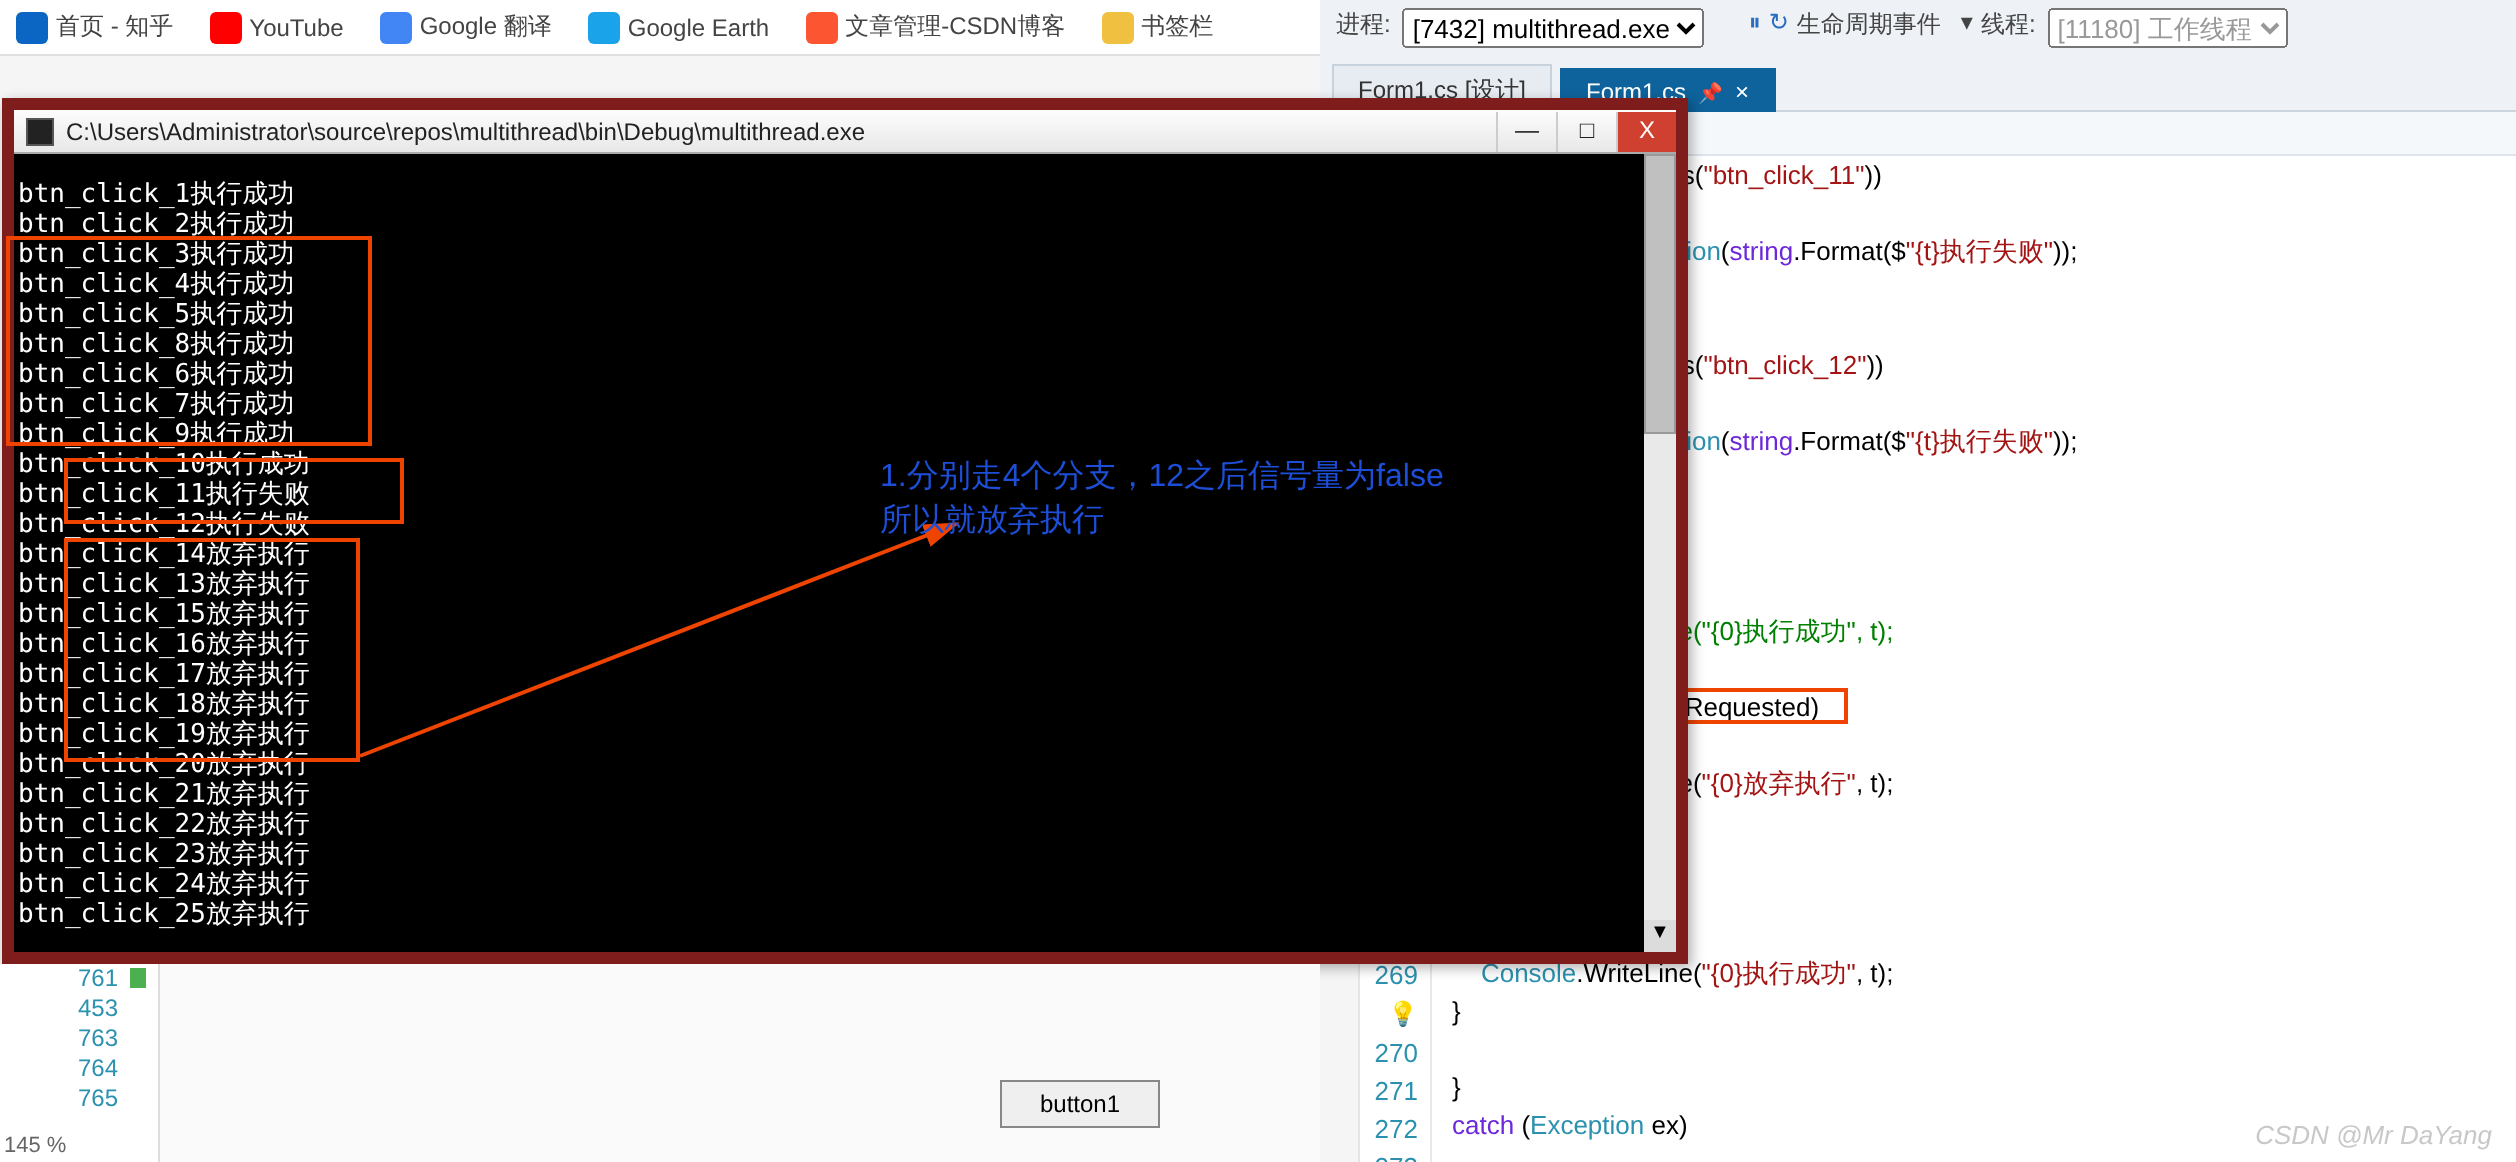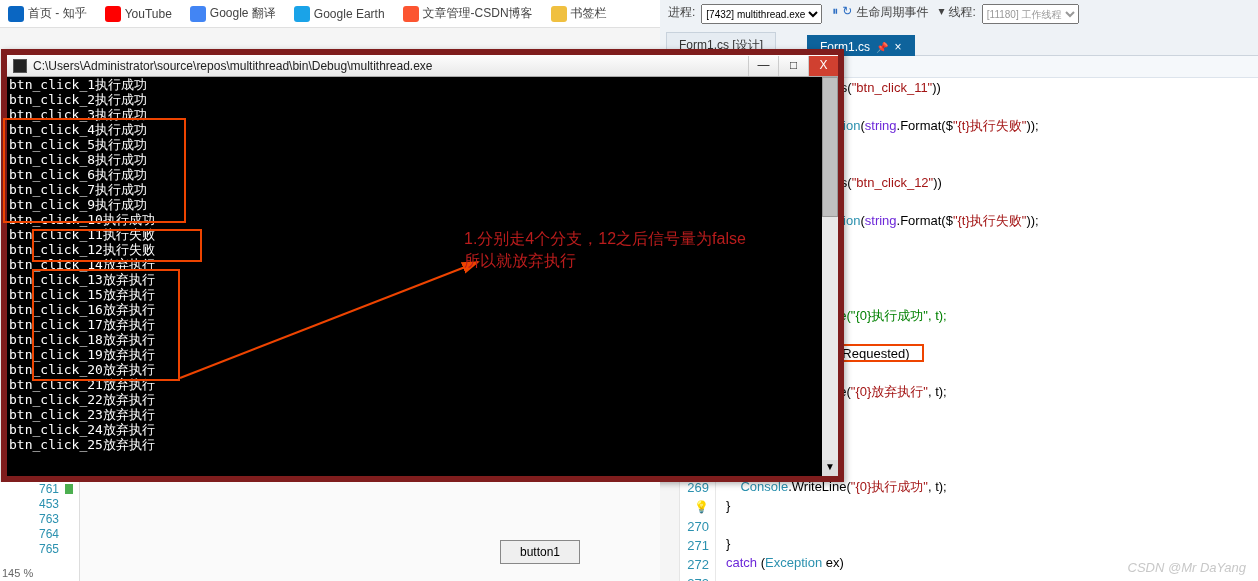--- a/index.html
+++ b/index.html
@@ -10,47 +10,47 @@
 .bookmarks .bm { display: flex; align-items: center; margin-right: 18px; cursor: pointer; }
 .bookmarks .bm .ic { width: 16px; height: 16px; margin-right: 4px; border-radius: 3px; }
 
 
 .console-win { position: absolute; left: 1px; top: 49px; width: 843px; height: 433px; border: 6px solid #7f1d1d; background: #000; box-shadow: 2px 2px 6px rgba(0,0,0,.3); }
 .console-titlebar { height: 22px; background: linear-gradient(#fdfdfd,#e8e8e8); display: flex; align-items: center; font-size: 12px; color: #222; padding-left: 6px; border-bottom: 1px solid #aaa; }
 .console-titlebar .tic { width: 14px; height: 14px; background: #222; margin-right: 6px; border: 1px solid #555; }
 .console-titlebar .btns { margin-left: auto; display: flex; }
 .console-titlebar .btns div { width: 30px; height: 20px; text-align: center; line-height: 18px; font-size: 12px; border-left: 1px solid #ccc; }
 .console-titlebar .btns .close { background: #d04030; color: #fff; }
-.console-body { position: absolute; top: 22px; left: 0; right: 16px; bottom: 0; background: #000; color: #fff; font-family: Consolas, monospace; font-size: 13px; line-height: 15px; padding: 0 2px; white-space: pre; overflow: hidden; }
+.console-body { position: absolute; top: 22px; left: 0; right: 16px; bottom: 0; background: #000; color: #fff; font-family: Consolas, monospace; font-size: 13px; line-height: 15px; padding: 13px 2px; white-space: pre; overflow: hidden; }
 .console-scroll { position: absolute; top: 22px; right: 0; width: 16px; bottom: 0; background: #e9e9e9; }
 .console-scroll .thumb { position: absolute; top: 0; width: 100%; height: 140px; background: #c0c0c0; border: 1px solid #999; }
 .console-scroll .arr { position: absolute; width: 100%; height: 16px; background: #dcdcdc; text-align: center; font-size: 10px; line-height: 14px; }
 .console-scroll .arr.t { top: 0; }
 .console-scroll .arr.b { bottom: 0; }
 
 
 .redbox { position: absolute; border: 2px solid #e40; pointer-events: none; }
-.ann-text { position: absolute; color: #b91c1c; font-size: 16px; line-height: 22px; pointer-events: none; margin-left: 24px; }
+.ann-text { position: absolute; color: #1d4ed8; font-size: 16px; line-height: 22px; pointer-events: none; }
 .arrow-svg { position: absolute; pointer-events: none; }
 
 
 .bottom-left { position: absolute; left: 0; top: 482px; width: 660px; height: 99px; background: #fafafa; display: flex; }
 .ln-gutter { width: 80px; font-family: Consolas, monospace; font-size: 12px; color: #2b91af; text-align: right; padding-right: 20px; line-height: 15px; border-right: 1px solid #ddd; background: #fff; }
 .ln-gutter .ln { position: relative; }
 .ln-gutter .mark { position: absolute; right: -14px; top: 2px; width: 8px; height: 10px; background: #4caf50; }
 .zoom { position: absolute; left: 2px; bottom: 2px; font-size: 11px; color: #666; }
 .button1 { position: absolute; left: 500px; top: 540px; width: 80px; height: 24px; background: #efefef; border: 1px solid #888; font-size: 12px; }
 
 
 .vs-top { position: absolute; left: 660px; top: 0; right: 0; height: 56px; background: #eef2f6; border-bottom: 1px solid #ccd4dd; font-size: 12px; }
 .vs-top .row1 { display: flex; align-items: flex-start; padding: 4px 8px; color: #444; }
 .vs-top .row1 .lbl { margin-right: 6px; }
-.vs-top .row1 select { font-size: 10px; height: 20px; margin-right: 10px; }
+.vs-top .row1 select { font-size: 13px; height: 20px; margin-right: 22px; }
 .vs-top .row1 .icons span { margin-right: 4px; color: #2a6cc2; cursor: pointer; }
-.vs-tabs { display: flex; align-items: flex-end; padding-left: 6px; margin-top: 4px; gap: 27px; }
+.vs-tabs { display: flex; align-items: center; padding-left: 6px; margin-top: 4px; }
 .vs-tabs .tab { padding: 4px 12px; font-size: 12px; color: #333; background: #e6ecf2; border: 1px solid #c8d2dc; margin-right: 4px; position: relative; }
 .vs-tabs .tab.active { background: #0e639c; color: #fff; border-color: #0e639c; }
 .vs-tabs .tab .pin { margin-left: 6px; font-size: 10px; }
 .vs-tabs .tab .x { margin-left: 6px; }
 
 .vs-nav { position: absolute; left: 660px; top: 56px; right: 0; height: 22px; background: #f5f8fb; border-bottom: 1px solid #dde4ec; display: flex; align-items: center; font-size: 12px; padding: 0 6px; }
 .vs-nav .dd { display: flex; align-items: center; padding: 0 6px; cursor: pointer; }
 .vs-nav .dd .ic2 { width: 14px; height: 14px; background: #f0c674; margin-right: 4px; border-radius: 2px; }
 
 

